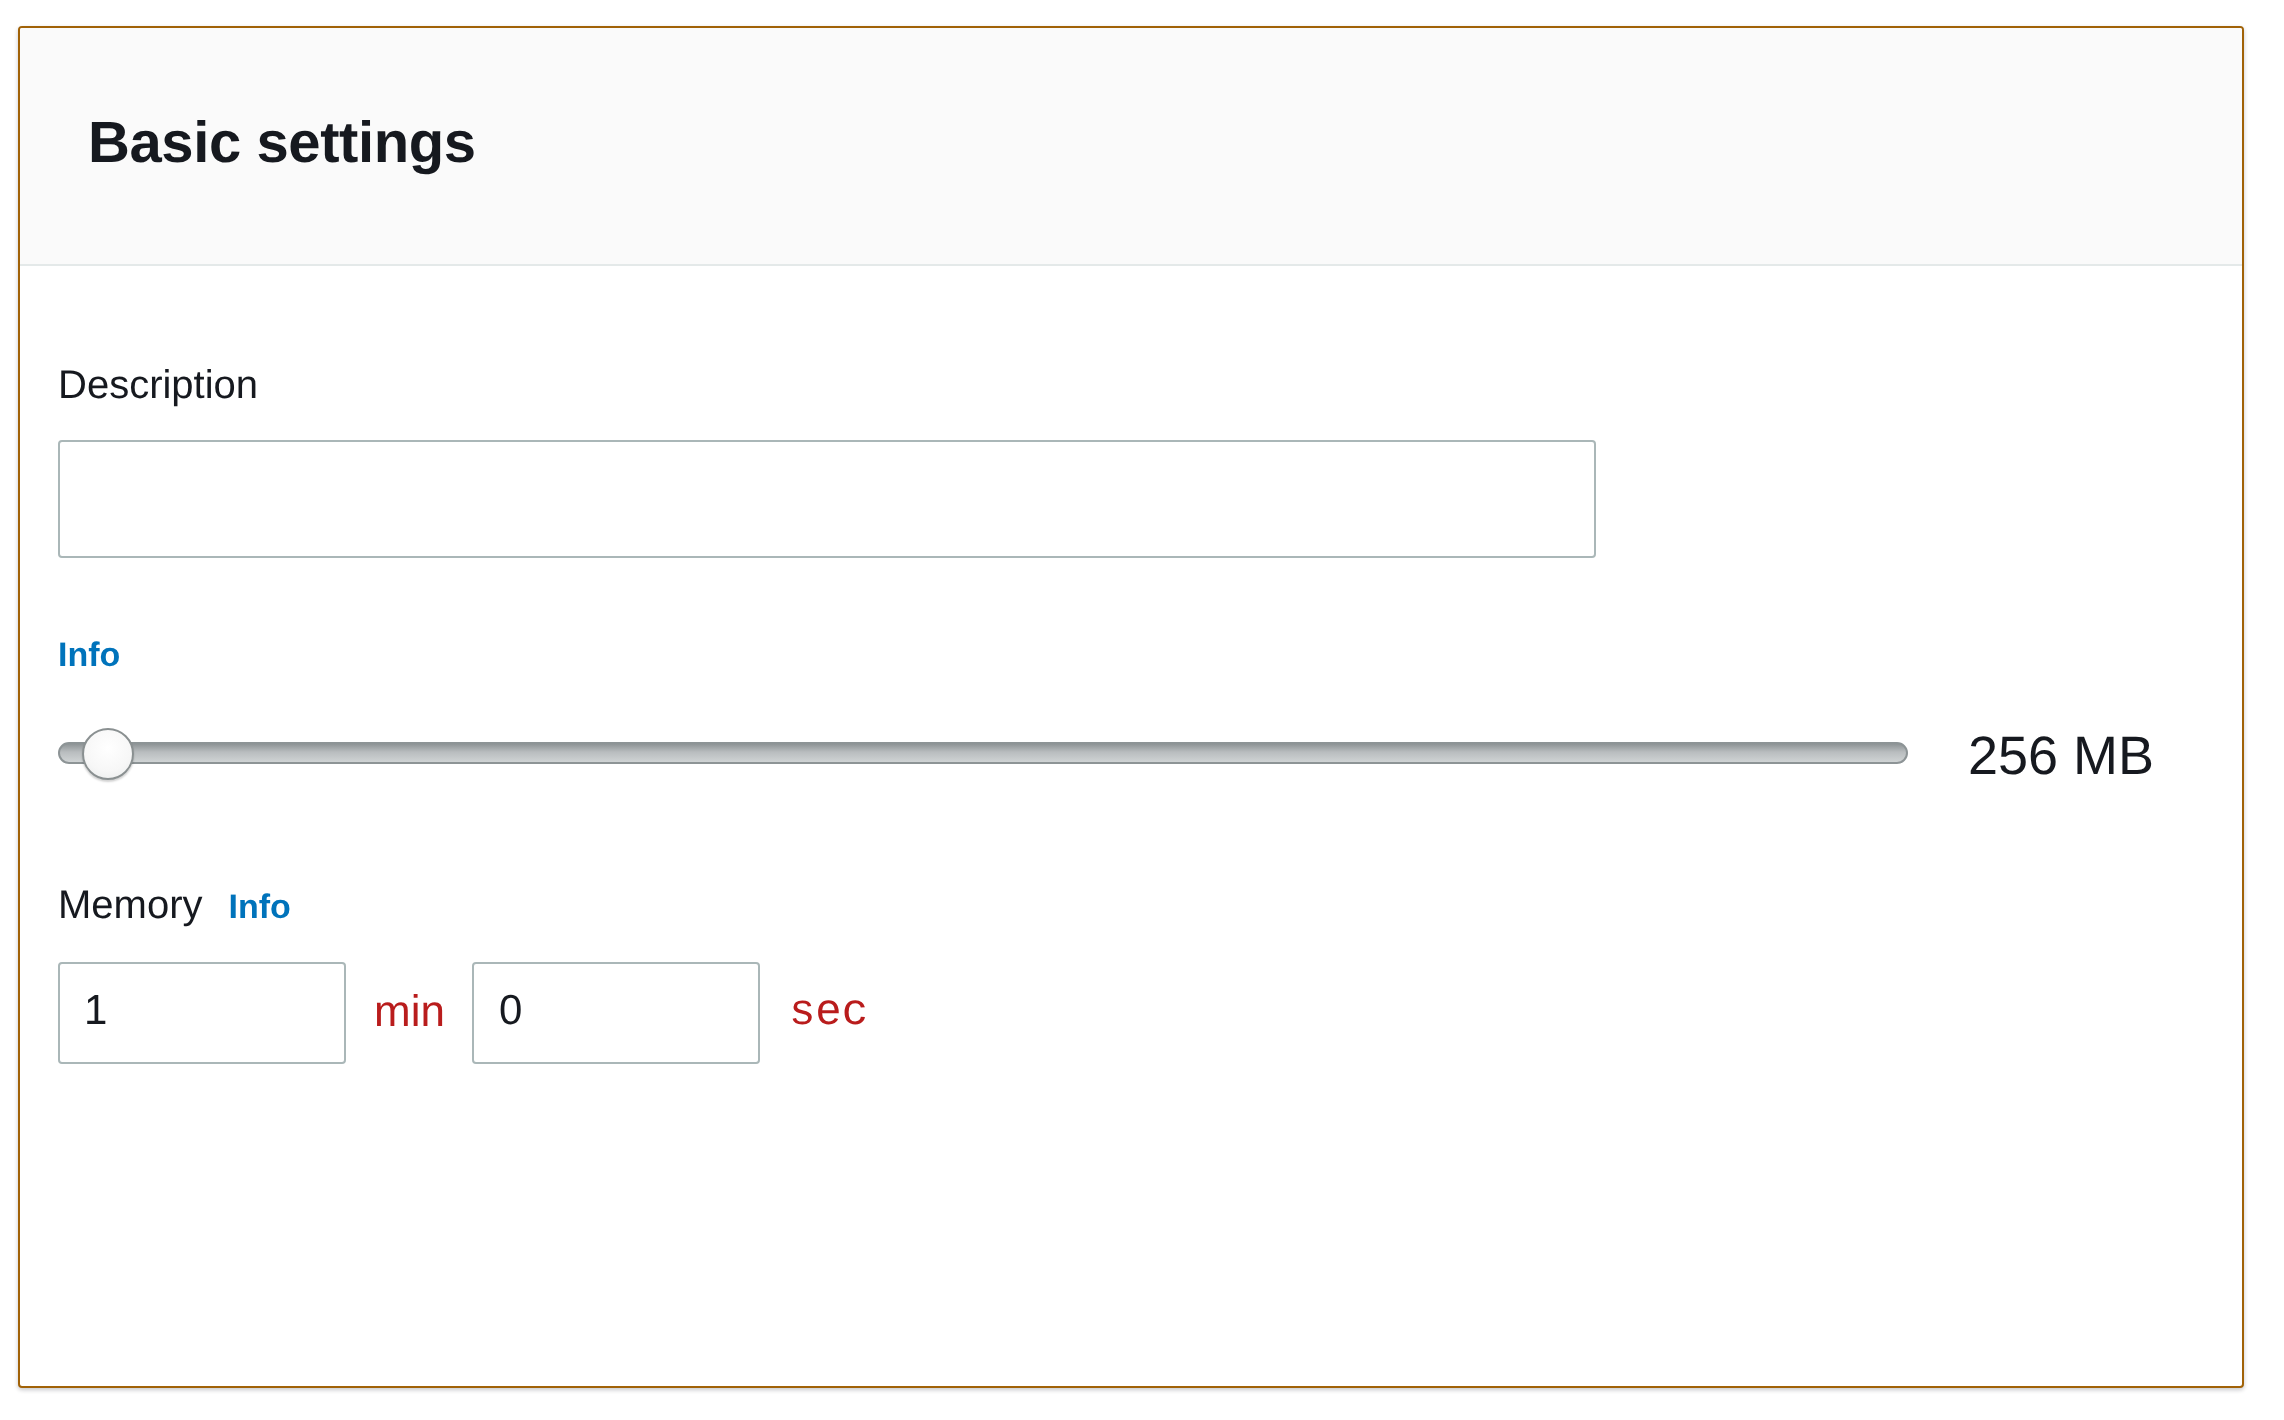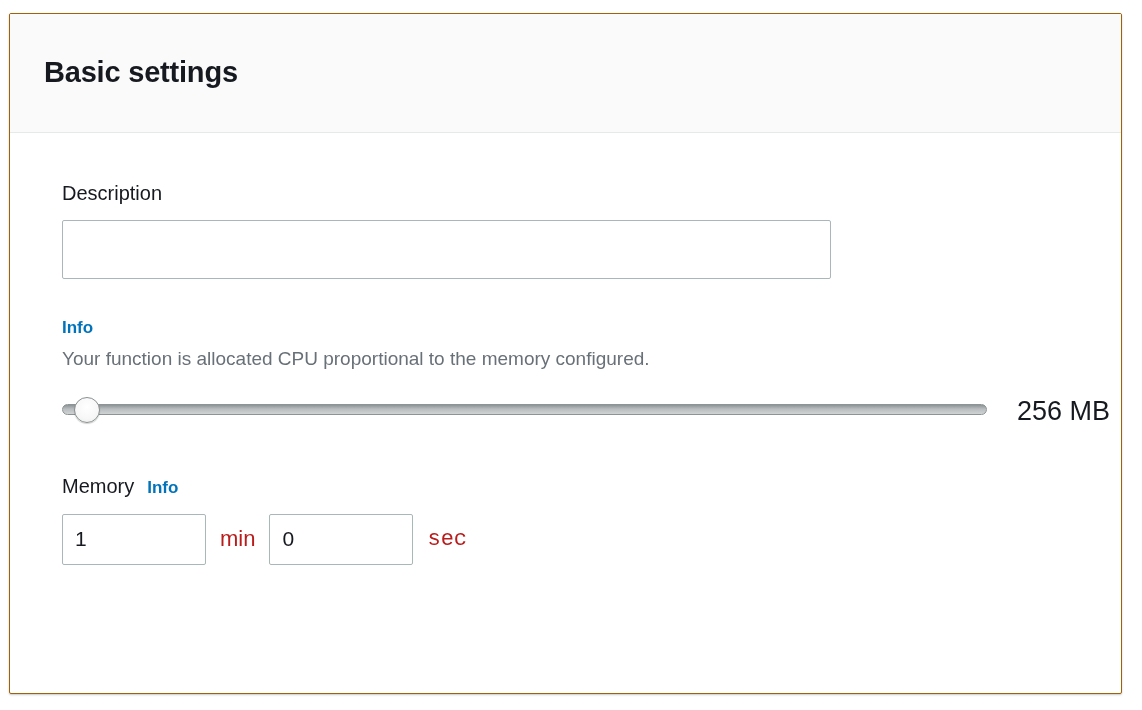--- a/index.html
+++ b/index.html
@@ -50,21 +50,21 @@
 
   .panel-title {
     font-size: 29px;
     font-weight: bold;
     color: #16191f;
     letter-spacing: -0.2px;
     line-height: 1.1;
   }
 
   .panel-body {
-    padding: 47px 34px 0 52px;
+    padding: 47px 34px 0 19px;
     background: #ffffff;
     box-sizing: border-box;
   }
 
   
   .field-block {
     margin-bottom: 0;
   }
 
   .field-label-row {
@@ -232,21 +232,20 @@
         <div class="field-label-row">
           <label class="field-label">Description</label>
         </div>
         <input class="text-input description-input" type="text" value="" style="">
       </div>
 
       <div class="field-block memory-block">
         <div class="field-label-row">
           <a class="info-link">Info</a>
         </div>
-        <div class="field-help">Your function is allocated CPU proportional to the memory configured.</div>
 
         <div class="slider-row">
           <div class="slider-wrap">
             <input class="memory-slider" type="range" min="128" max="10240" step="64" value="256" style="">
           </div>
           <div class="memory-value">256 MB</div>
         </div>
       </div>
 
       <div class="field-block timeout-block">

